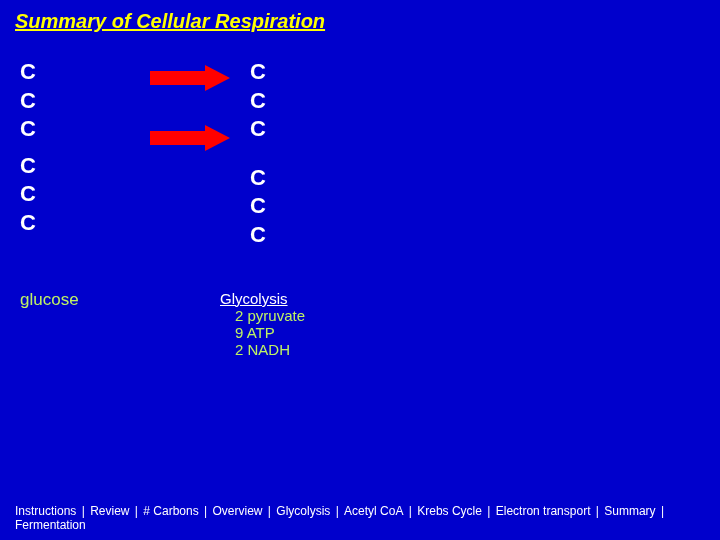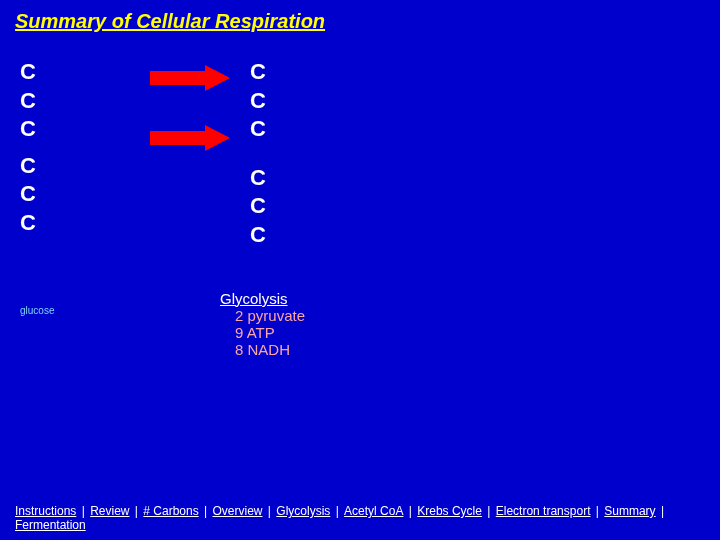--- a/index.html
+++ b/index.html
@@ -95,57 +95,55 @@
     }
 
     .labels-section {
       display: flex;
       flex-direction: row;
       padding: 20px 20px 0 20px;
       margin-top: 10px;
     }
 
     .glucose-label {
-      color: #7dd3fc;
-      font-size: 10px;
+      color: #bef264;
+      font-size: 17px;
       min-width: 120px;
-      margin-top: 15px;
     }
 
     .glycolysis-info {
       margin-left: 80px;
       display: flex;
       flex-direction: column;
     }
 
     .glycolysis-link {
       color: white;
       font-size: 15px;
       text-decoration: underline;
     }
 
     .glycolysis-detail {
-      color: #fca5a5;
+      color: #bef264;
       font-size: 15px;
       margin-left: 15px;
     }
 
     .bottom-nav {
       position: absolute;
       bottom: 8px;
       left: 0;
       right: 0;
       padding: 0 15px;
       font-size: 12px;
       color: white;
     }
 
     .bottom-nav a, .bottom-nav span {
       color: white;
-      text-decoration: underline;
       cursor: pointer;
     }
 
     .bottom-nav .separator {
       text-decoration: none;
       margin: 0 2px;
     }
   </style>
 </head>
 <body>
@@ -192,19 +190,19 @@
     </div>
   </div>
 </div>
 
 <div class="labels-section">
   <span class="glucose-label">glucose</span>
   <div class="glycolysis-info">
     <span class="glycolysis-link">Glycolysis</span>
     <span class="glycolysis-detail">2 pyruvate</span>
     <span class="glycolysis-detail">  9 ATP</span>
-    <span class="glycolysis-detail">  8 NADH</span>
+    <span class="glycolysis-detail">  2 NADH</span>
   </div>
 </div>
 
 <div class="bottom-nav">
   <span>Instructions</span><span class="separator"> | </span><span>Review</span><span class="separator"> | </span><span># Carbons</span><span class="separator"> | </span><span>Overview</span><span class="separator"> | </span><span>Glycolysis</span><span class="separator"> | </span><span>Acetyl CoA</span><span class="separator"> | </span><span>Krebs Cycle</span><span class="separator"> | </span><span>Electron transport</span><span class="separator"> | </span><span>Summary</span><span class="separator"> | </span><span>Fermentation</span>
 </div>
 
 </body></html>

